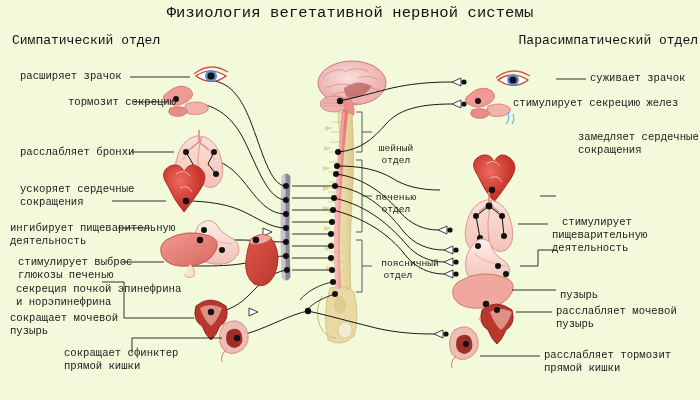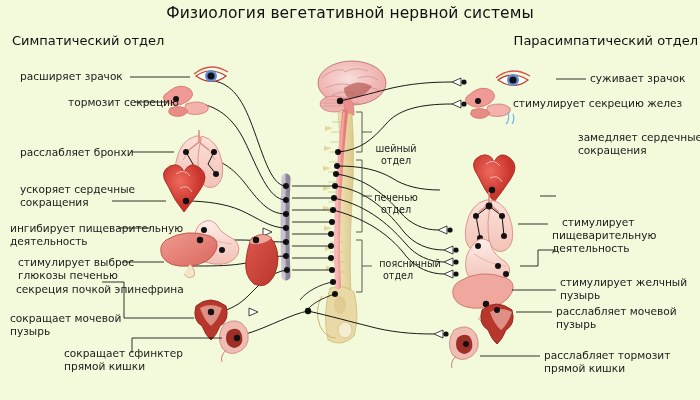--- a/index.html
+++ b/index.html
@@ -2,21 +2,21 @@
 <html lang="ru"><head>
 <meta charset="utf-8">
 <style>
   html,body{margin:0;padding:0;}
   body{
     width:700px;height:400px;overflow:hidden;
     background:#f2fadb;
     font-family:"DejaVu Sans","Liberation Sans",sans-serif;
     color:#1a1a1a;
   }
-  #stage{position:relative;width:700px;height:344px;}
+  #stage{position:relative;width:700px;height:344px;font-family:Liberation Mono, monospace;}
   .abs{position:absolute;}
   .title{
     left:0;top:4px;width:700px;text-align:center;
     font-size:15.5px;color:#111;letter-spacing:.1px;white-space:nowrap;
   }
   .dept{font-size:13px;color:#111;white-space:nowrap;}
   .dept-l{left:12px;top:33px;}
   .dept-r{right:2px;top:33px;}
   .lbl{
     font-size:10.6px;line-height:12.6px;color:#1a1a1a;white-space:pre;
@@ -370,33 +370,33 @@
   <div class="abs lbl" style="left:20px;top:70px;">расширяет зрачок</div>
   <div class="abs lbl" style="left:20px;top:96px;margin-left:48px;">тормозит секрецию</div>
   <div class="abs lbl" style="left:20px;top:146px;">расслабляет бронхи</div>
   <div class="abs lbl" style="left:20px;top:183px;">ускоряет сердечные</div>
   <div class="abs lbl" style="left:20px;top:196px;">сокращения</div>
   <div class="abs lbl" style="left:10px;top:222px;">ингибирует пищеварительную</div>
   <div class="abs lbl" style="left:10px;top:235px;">деятельность</div>
   <div class="abs lbl" style="left:18px;top:256px;">стимулирует выброс</div>
   <div class="abs lbl" style="left:16px;top:283px;">секреция почкой эпинефрина</div>
   <div class="abs lbl" style="left:18px;top:269px;">глюкозы печенью</div>
+  <div class="abs lbl" style="left:16px;top:296px;">и норэпинефрина</div>
   <div class="abs lbl" style="left:10px;top:312px;">сокращает мочевой</div>
   <div class="abs lbl" style="left:10px;top:325px;">пузырь</div>
   <div class="abs lbl" style="left:64px;top:347px;">сокращает сфинктер</div>
   <div class="abs lbl" style="left:64px;top:360px;">прямой кишки</div>
 
   <div class="abs lbl r" style="left:590px;top:72px;">суживает зрачок</div>
   <div class="abs lbl r" style="left:513px;top:97px;">стимулирует секрецию желез</div>
   <div class="abs lbl r" style="left:578px;top:131px;">замедляет сердечные</div>
   <div class="abs lbl r" style="left:578px;top:144px;">сокращения</div>
   <div class="abs lbl r" style="left:562px;top:216px;">стимулирует</div>
   <div class="abs lbl r" style="left:552px;top:229px;">пищеварительную</div>
   <div class="abs lbl r" style="left:552px;top:242px;">деятельность</div>
-  <div class="abs lbl r" style="left:560px;top:276px;">стимулирует желчный</div>
   <div class="abs lbl r" style="left:560px;top:289px;">пузырь</div>
   <div class="abs lbl r" style="left:556px;top:305px;">расслабляет мочевой</div>
   <div class="abs lbl r" style="left:556px;top:318px;">пузырь</div>
   <div class="abs lbl r" style="left:544px;top:349px;">расслабляет тормозит</div>
   <div class="abs lbl r" style="left:544px;top:362px;">прямой кишки</div>
 
   <div class="abs seg" style="left:366px;top:143px;width:60px;">шейный</div>
   <div class="abs seg" style="left:366px;top:155px;width:60px;">отдел</div>
   <div class="abs seg" style="left:366px;top:192px;width:60px;">печенью</div>
   <div class="abs seg" style="left:366px;top:204px;width:60px;">отдел</div>

